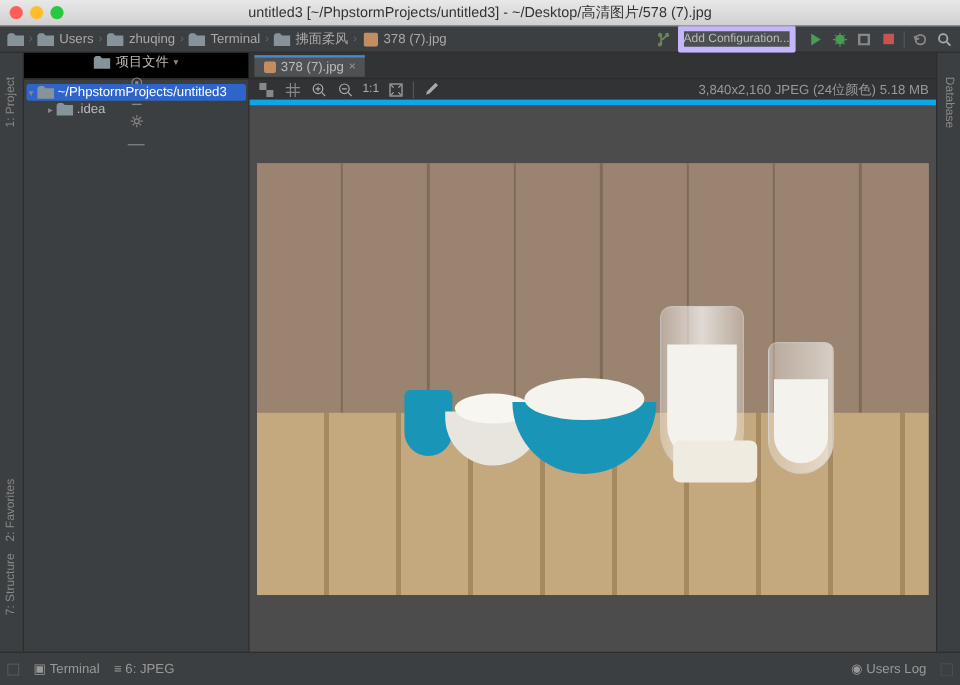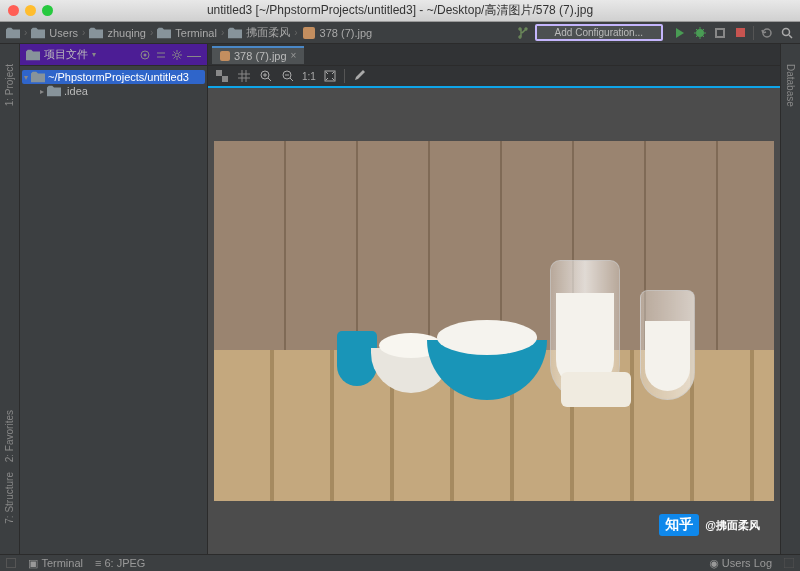--- a/index.html
+++ b/index.html
@@ -7,44 +7,44 @@
 .titlebar { height: 22px; background: linear-gradient(#e8e8e8,#d0d0d0); display: flex; align-items: center; position: relative; border-bottom: 1px solid #999; }
 .traffic { display: flex; gap: 6px; padding-left: 8px; }
 .dot { width: 11px; height: 11px; border-radius: 50%; }
 .red { background: #ff5f56; } .yellow { background: #ffbd2e; } .green { background: #27c93f; }
 .title-text { position: absolute; left: 0; right: 0; text-align: center; color: #333; font-size: 12px; pointer-events: none; }
 .navbar { height: 22px; background: #3c3f41; display: flex; align-items: center; padding: 0 6px; border-bottom: 1px solid #2b2b2b; gap: 4px; }
 .bc-icon { width: 14px; height: 12px; display: inline-flex; align-items: center; justify-content: center; }
 .bc-sep { color: #666; font-size: 10px; }
 .bc { color: #a9a9a9; font-size: 11px; }
 .nav-spacer { flex: 1; }
-.add-config { background: #4c5052; border: 2px solid #c4b5fd; padding: 1px 18px; border-radius: 2px; color: #bbb; font-size: 10px; }
+.add-config { background: #4c5052; border: 5px solid #c4b5fd; padding: 1px 0; border-radius: 2px; color: #bbb; font-size: 10px; }
 .run-icons { display: flex; gap: 6px; align-items: center; margin-left: 6px; }
 .icon12 { width: 14px; height: 14px; display: flex; align-items: center; justify-content: center; }
 .main-row { flex: 1; display: flex; min-height: 0; }
 .left-rail, .right-rail { width: 20px; background: #3c3f41; border-right: 1px solid #2b2b2b; display: flex; flex-direction: column; align-items: center; gap: 10px; padding-top: 20px; }
 .right-rail { border-right: none; border-left: 1px solid #2b2b2b; }
 .rail-label { writing-mode: vertical-rl; transform: rotate(180deg); font-size: 10px; color: #888; cursor: pointer; }
 .right-rail .rail-label { transform: none; }
 .sidebar { width: 188px; background: #3c3f41; border-right: 1px solid #2b2b2b; display: flex; flex-direction: column; }
-.sidebar-header { height: 22px; background: #4c1d95; border-bottom: 1px solid #2b2b2b; display: flex; align-items: center; padding: 0 6px; gap: 4px; }
+.sidebar-header { height: 22px; background: #000000; border-bottom: 1px solid #2b2b2b; display: flex; align-items: center; padding: 0 6px; gap: 4px; flex-direction: column; }
 .sidebar-title { display: flex; align-items: center; gap: 4px; color: #bbb; font-size: 11px; flex: 1; }
 .hdr-icon { cursor: pointer; color: #888; }
 .tree { padding: 4px 2px; }
 .tree-row { display: flex; align-items: center; gap: 3px; padding: 1px 2px; white-space: nowrap; }
 .tree-row.sel { background: #2f65ca; color: #fff; border-radius: 2px; }
 .indent1 { padding-left: 18px; }
 .tri { font-size: 8px; color: #888; }
 .folder-svg { width: 14px; height: 12px; }
 .editor-area { flex: 1; display: flex; flex-direction: column; min-width: 0; background: #313335; }
 .tabs { height: 22px; display: flex; align-items: center; border-bottom: 1px solid #2b2b2b; padding-left: 4px; gap: 2px; }
 .tab { background: #515658; padding: 2px 8px; display: flex; align-items: center; gap: 4px; font-size: 11px; border-top: 2px solid transparent; }
 .tab.active { background: #4e5254; border-top: 2px solid #4a88c7; }
 .tab .x { color: #999; font-size: 10px; cursor: pointer; }
-.img-toolbar { height: 22px; display: flex; align-items: center; padding: 0 6px; gap: 6px; border-bottom: 2px solid #0ea5e9; }
+.img-toolbar { height: 22px; display: flex; align-items: center; padding: 0 6px; gap: 6px; border-bottom: 5px solid #0ea5e9; }
 .tool-btn { width: 16px; height: 16px; display: flex; align-items: center; justify-content: center; color: #aaa; cursor: pointer; font-size: 11px; }
 .fit-label { font-size: 10px; color: #aaa; }
 .tool-spacer { flex: 1; }
 .img-info { font-size: 11px; color: #999; }
 .canvas { flex: 1; background: #4c4c4c; display: flex; align-items: center; justify-content: center; position: relative; }
 .image-frame { width: 560px; height: 360px; background: #313335; display: flex; align-items: center; justify-content: center; overflow: hidden; }
 .photo { width: 560px; height: 360px; background: linear-gradient(#8a7560 0%, #8a7560 50%, #b39470 50%, #a8885f 100%); position: relative; }
 .wood-top { position: absolute; top: 0; left: 0; right: 0; height: 58%; background: repeating-linear-gradient(90deg, #9a8470 0, #9a8470 70px, #7f6a56 70px, #7f6a56 72px), linear-gradient(#96806c, #8a7560); }
 .wood-table { position: absolute; bottom: 0; left: 0; right: 0; height: 42%; background: repeating-linear-gradient(90deg, #c4a87e 0, #c4a87e 56px, #a58a60 56px, #a58a60 60px); }
 .bowl { position: absolute; bottom: 28%; left: 38%; width: 120px; height: 60px; background: #1995b8; border-radius: 0 0 60px 60px; }
@@ -52,21 +52,21 @@
 .bowl2 { position: absolute; bottom: 30%; left: 28%; width: 80px; height: 45px; background: #e8e5de; border-radius: 0 0 40px 40px; }
 .bowl2::before { content: ""; position: absolute; top: -15px; left: 8px; right: 8px; height: 25px; background: #f8f6f0; border-radius: 50%; }
 .pitcher { position: absolute; bottom: 28%; left: 60%; width: 70px; height: 140px; background: linear-gradient(90deg, rgba(255,255,255,0.3), rgba(255,255,255,0.7), rgba(255,255,255,0.3)); border-radius: 10px 10px 35px 35px; border: 1px solid rgba(200,200,200,0.6); }
 .pitcher::after { content: ""; position: absolute; bottom: 10px; left: 5px; right: 5px; height: 70%; background: #f4f2ec; border-radius: 0 0 30px 30px; }
 .pitcher2 { position: absolute; bottom: 28%; left: 76%; width: 55px; height: 110px; background: linear-gradient(90deg, rgba(255,255,255,0.3), rgba(255,255,255,0.6)); border-radius: 8px 8px 28px 28px; border: 1px solid rgba(200,200,200,0.6); }
 .pitcher2::after { content: ""; position: absolute; bottom: 8px; left: 4px; right: 4px; height: 65%; background: #f4f2ec; border-radius: 0 0 24px 24px; }
 .jug { position: absolute; bottom: 32%; left: 22%; width: 40px; height: 55px; background: #1995b8; border-radius: 5px 5px 20px 20px; }
 .cheese { position: absolute; bottom: 26%; left: 62%; width: 70px; height: 35px; background: #f0ebe0; border-radius: 6px; }
 .watermark { position: absolute; bottom: 18px; right: 20px; color: #fff; font-size: 16px; font-weight: bold; display: flex; align-items: center; gap: 6px; }
 .zhihu-logo { background: #0f88eb; color: #fff; padding: 2px 6px; border-radius: 3px; font-size: 14px; }
-.statusbar { height: 17px; background: #3c3f41; border-top: 1px solid #2b2b2b; display: flex; align-items: center; padding: 0 6px; gap: 12px; font-size: 10px; color: #999; }
+.statusbar { height: 28px; background: #3c3f41; border-top: 1px solid #2b2b2b; display: flex; align-items: center; padding: 0 6px; gap: 12px; font-size: 10px; color: #999; }
 .status-spacer { flex: 1; }
 .cap { width: 10px; height: 10px; border: 1px solid #555; display: inline-block; }
 svg { display: block; }
 </style>
 </head>
 <body>
 
 <div class="titlebar">
   <div class="traffic">
     <div class="dot red"></div>
@@ -266,37 +266,34 @@
             <path stroke="#aaa" d="M4 4l-2-2M8 4l2-2M4 8l-2 2M8 8l2 2"></path>
           </svg>
         </span>
       <span style="width:1px;height:14px;background:#555;"></span>
       <span class="tool-btn">
           <svg width="12" height="12" viewBox="0 0 12 12">
             <path fill="#aaa" d="M10 0l2 2-7 7-3 1 1-3z"></path>
           </svg>
         </span>
       <div class="tool-spacer"></div>
+      <span class="img-info">3,840x2,160 JPEG (24位颜色) 5.18 MB</span>
     </div>
     <div class="canvas">
       <div class="image-frame">
         <div class="photo">
           <div class="wood-top"></div>
           <div class="wood-table"></div>
           <div class="jug"></div>
           <div class="bowl2"></div>
           <div class="bowl"></div>
           <div class="pitcher"></div>
           <div class="pitcher2"></div>
           <div class="cheese"></div>
         </div>
-      </div>
-      <div class="watermark">
-        <span class="zhihu-logo">知乎</span>
-        <span>@拂面柔风</span>
       </div>
     </div>
   </div>
 
   <div class="right-rail">
     <div class="rail-label">Database</div>
   </div>
 </div>
 
 <div class="statusbar">

